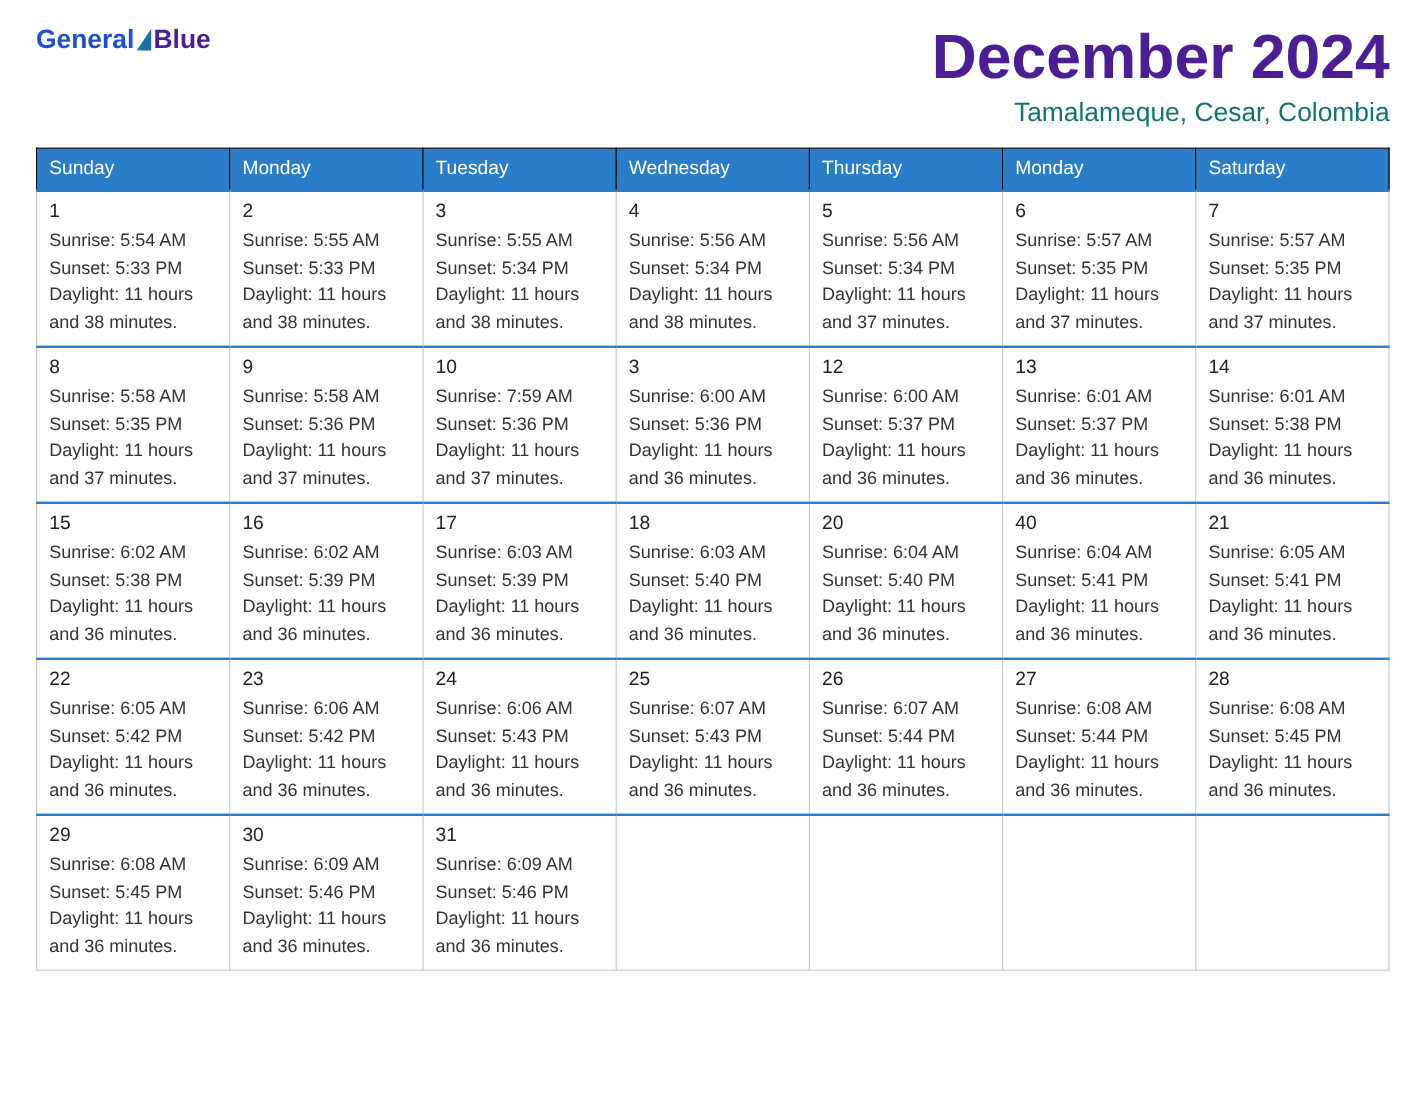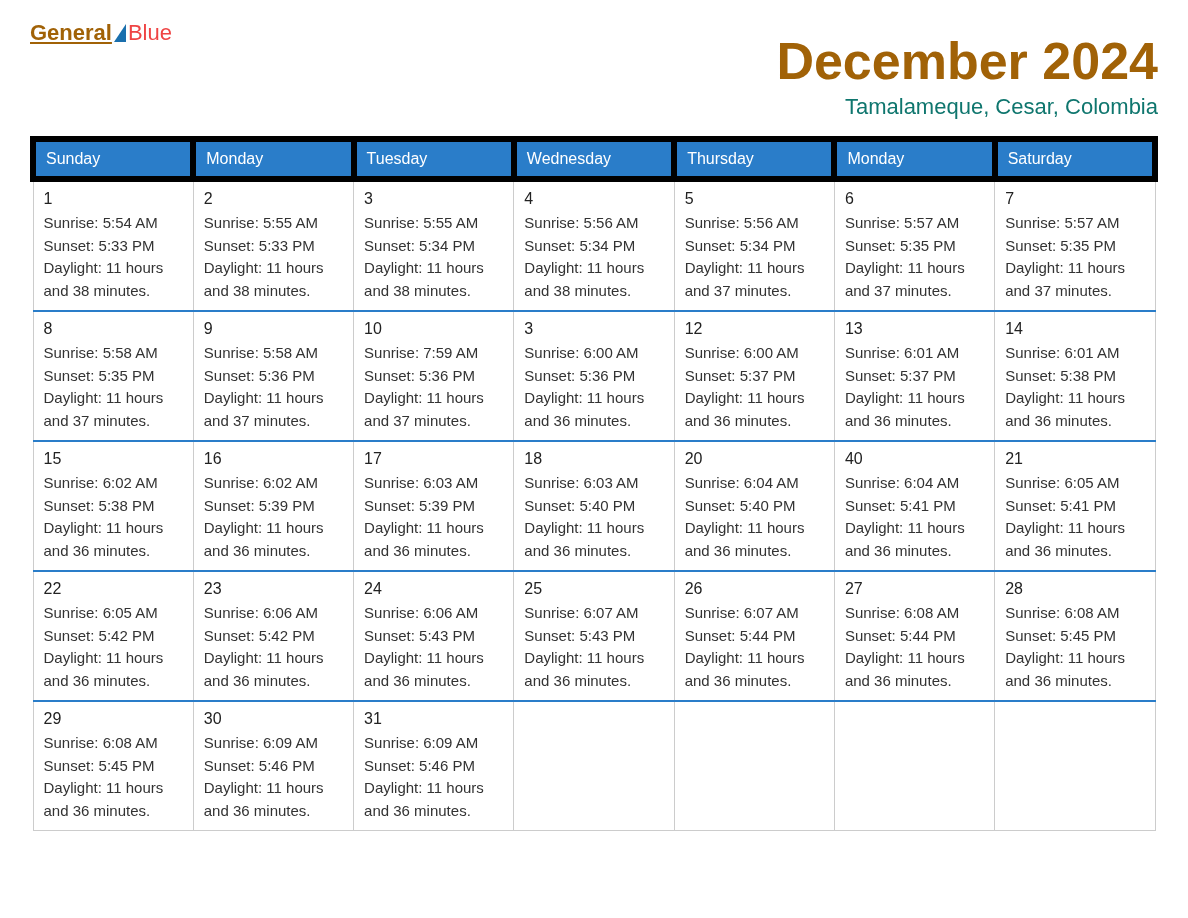--- a/index.html
+++ b/index.html
@@ -21,62 +21,61 @@
       flex-direction: column;
       align-items: flex-start;
     }
     .logo-text {
       display: flex;
       align-items: center;
       font-size: 22px;
       font-weight: bold;
       color: #333;
     }
-    .logo-general { color: #a16207; text-decoration: underline; }
+    .logo-general { color: #1d4ed8; }
     .logo-triangle {
       width: 0;
       height: 0;
       border-left: 12px solid transparent;
       border-bottom: 18px solid #1a6fad;
       margin: 0 2px;
       display: inline-block;
     }
     .logo-blue {
-      color: #ef4444;
+      color: #4c1d95;
       font-size: 22px;
-      font-weight: normal;
+      font-weight: bold;
     }
     .title-section {
       text-align: right;
     }
     .month-title {
       font-size: 52px;
       font-weight: bold;
-      color: #a16207;
+      color: #4c1d95;
       line-height: 1.1;
-      margin-top: 13px;
     }
     .location-title {
       font-size: 22px;
       color: #0f766e;
       margin-top: 4px;
     }
     .calendar-table {
       width: 100%;
       border-collapse: collapse;
       table-layout: fixed;
     }
     .calendar-table th {
       background-color: #2a7dc9;
       color: #fff;
       padding: 8px 10px;
       font-size: 16px;
       font-weight: normal;
       text-align: left;
-      border: 6px solid #000000;
+      border: 1px solid #000000;
     }
     .calendar-table td {
       vertical-align: top;
       padding: 8px 10px;
       border: 1px solid #ccc;
       border-top: 2px solid #2a7dc9;
       font-size: 13px;
       color: #333;
       height: 110px;
     }

